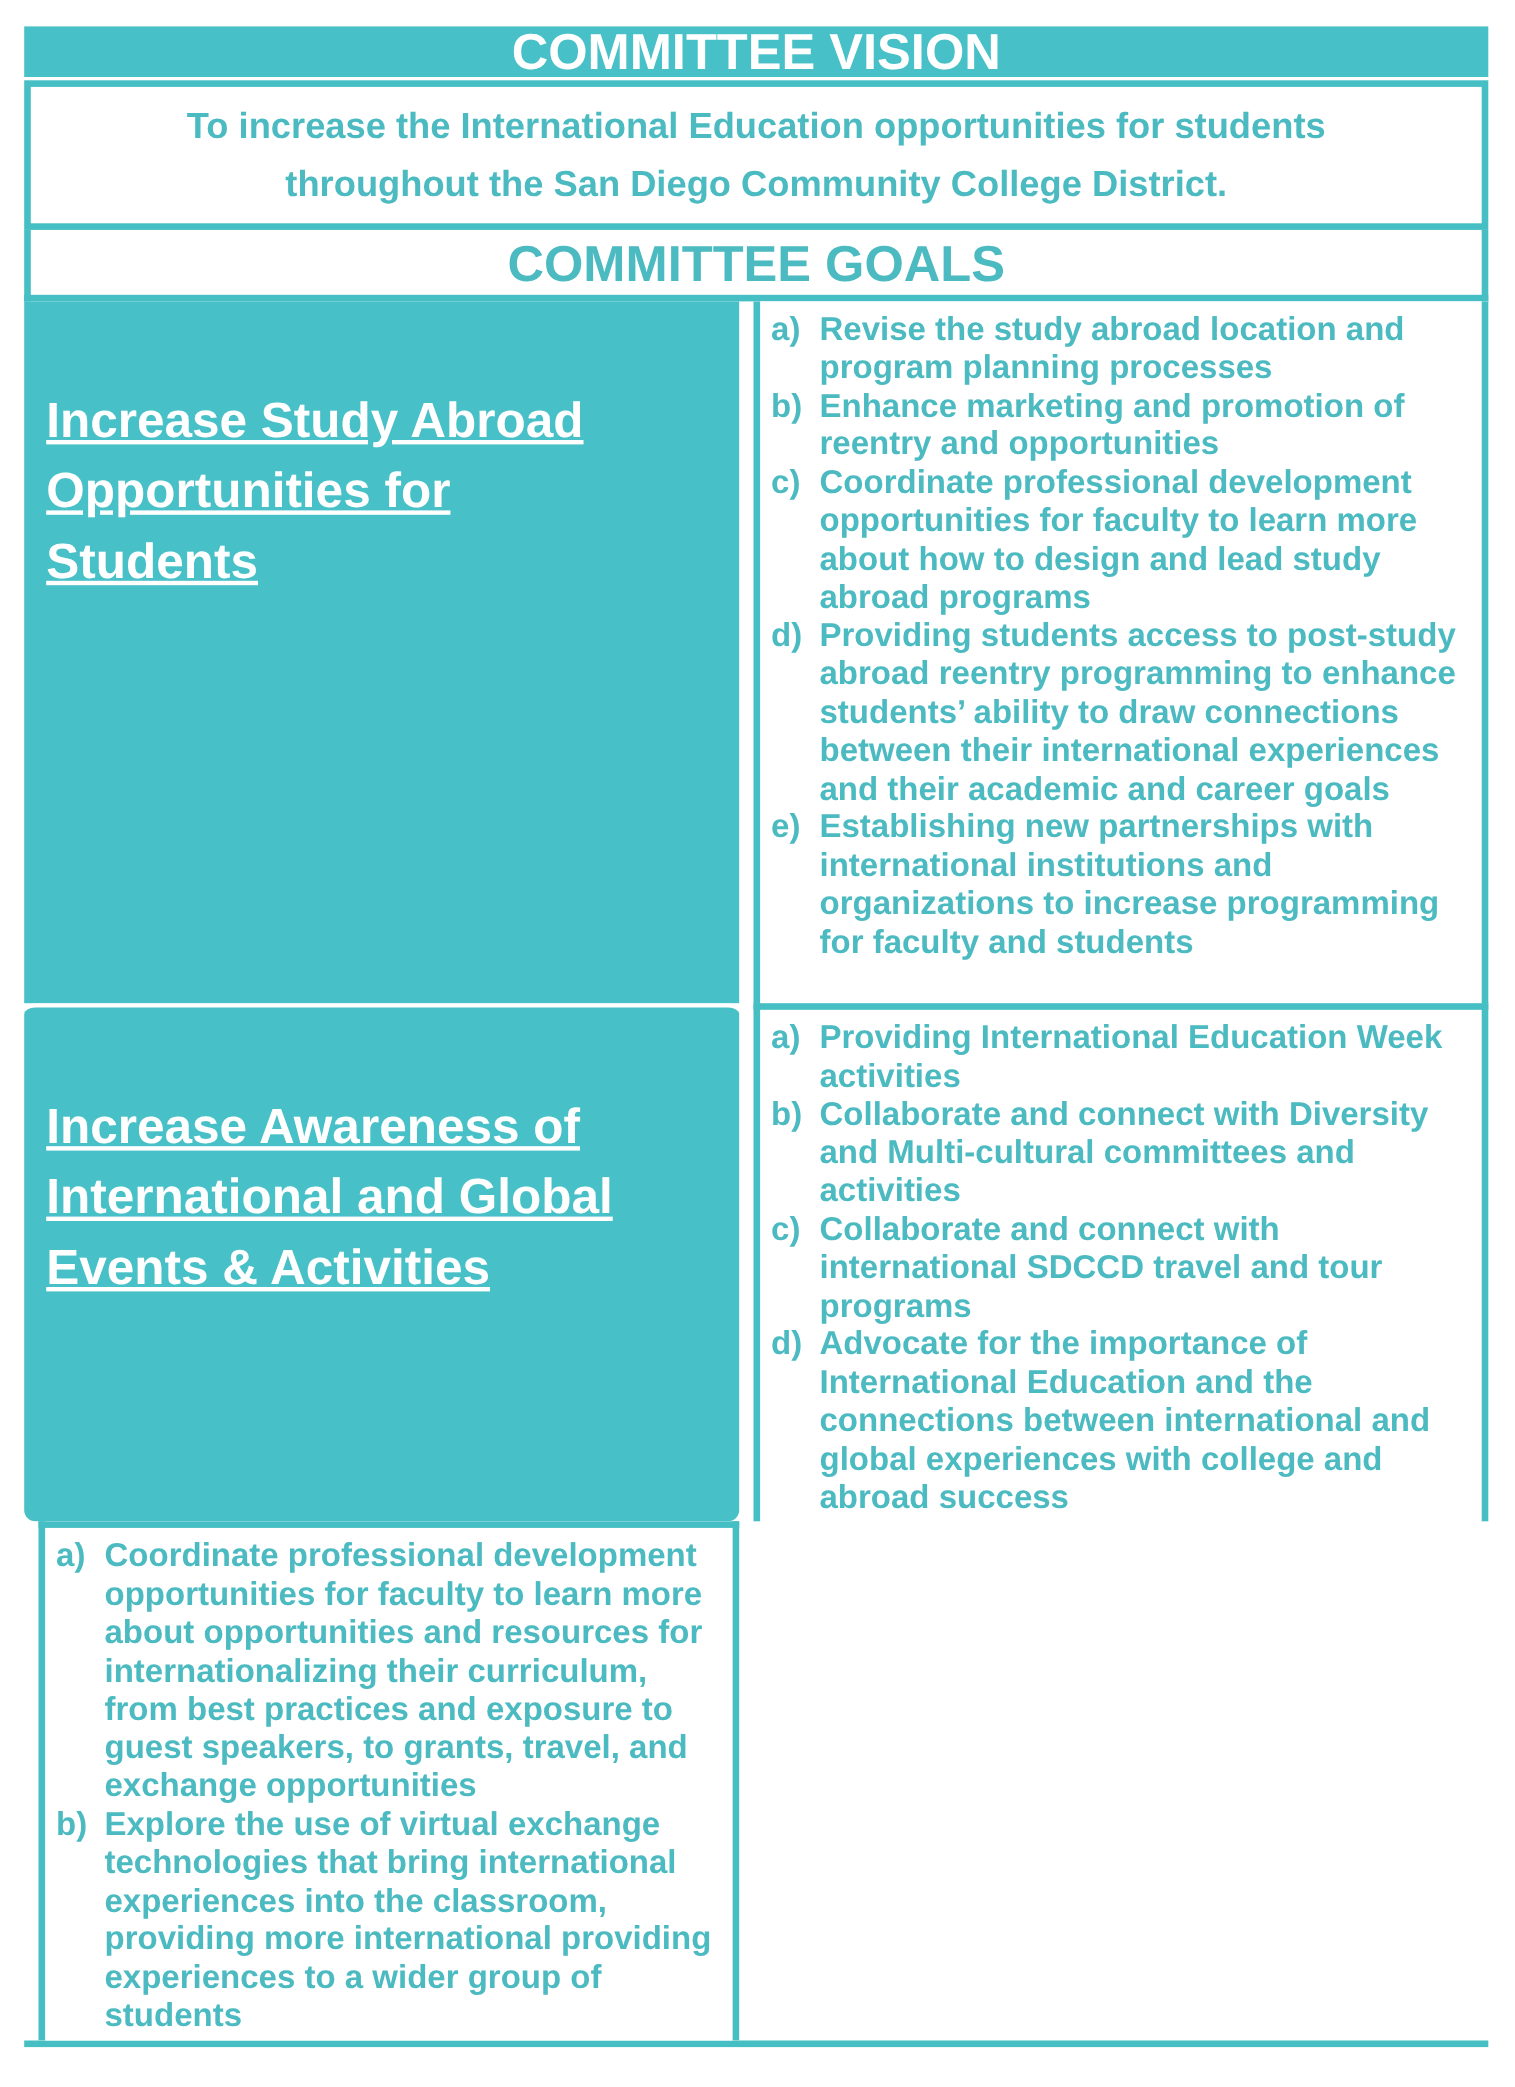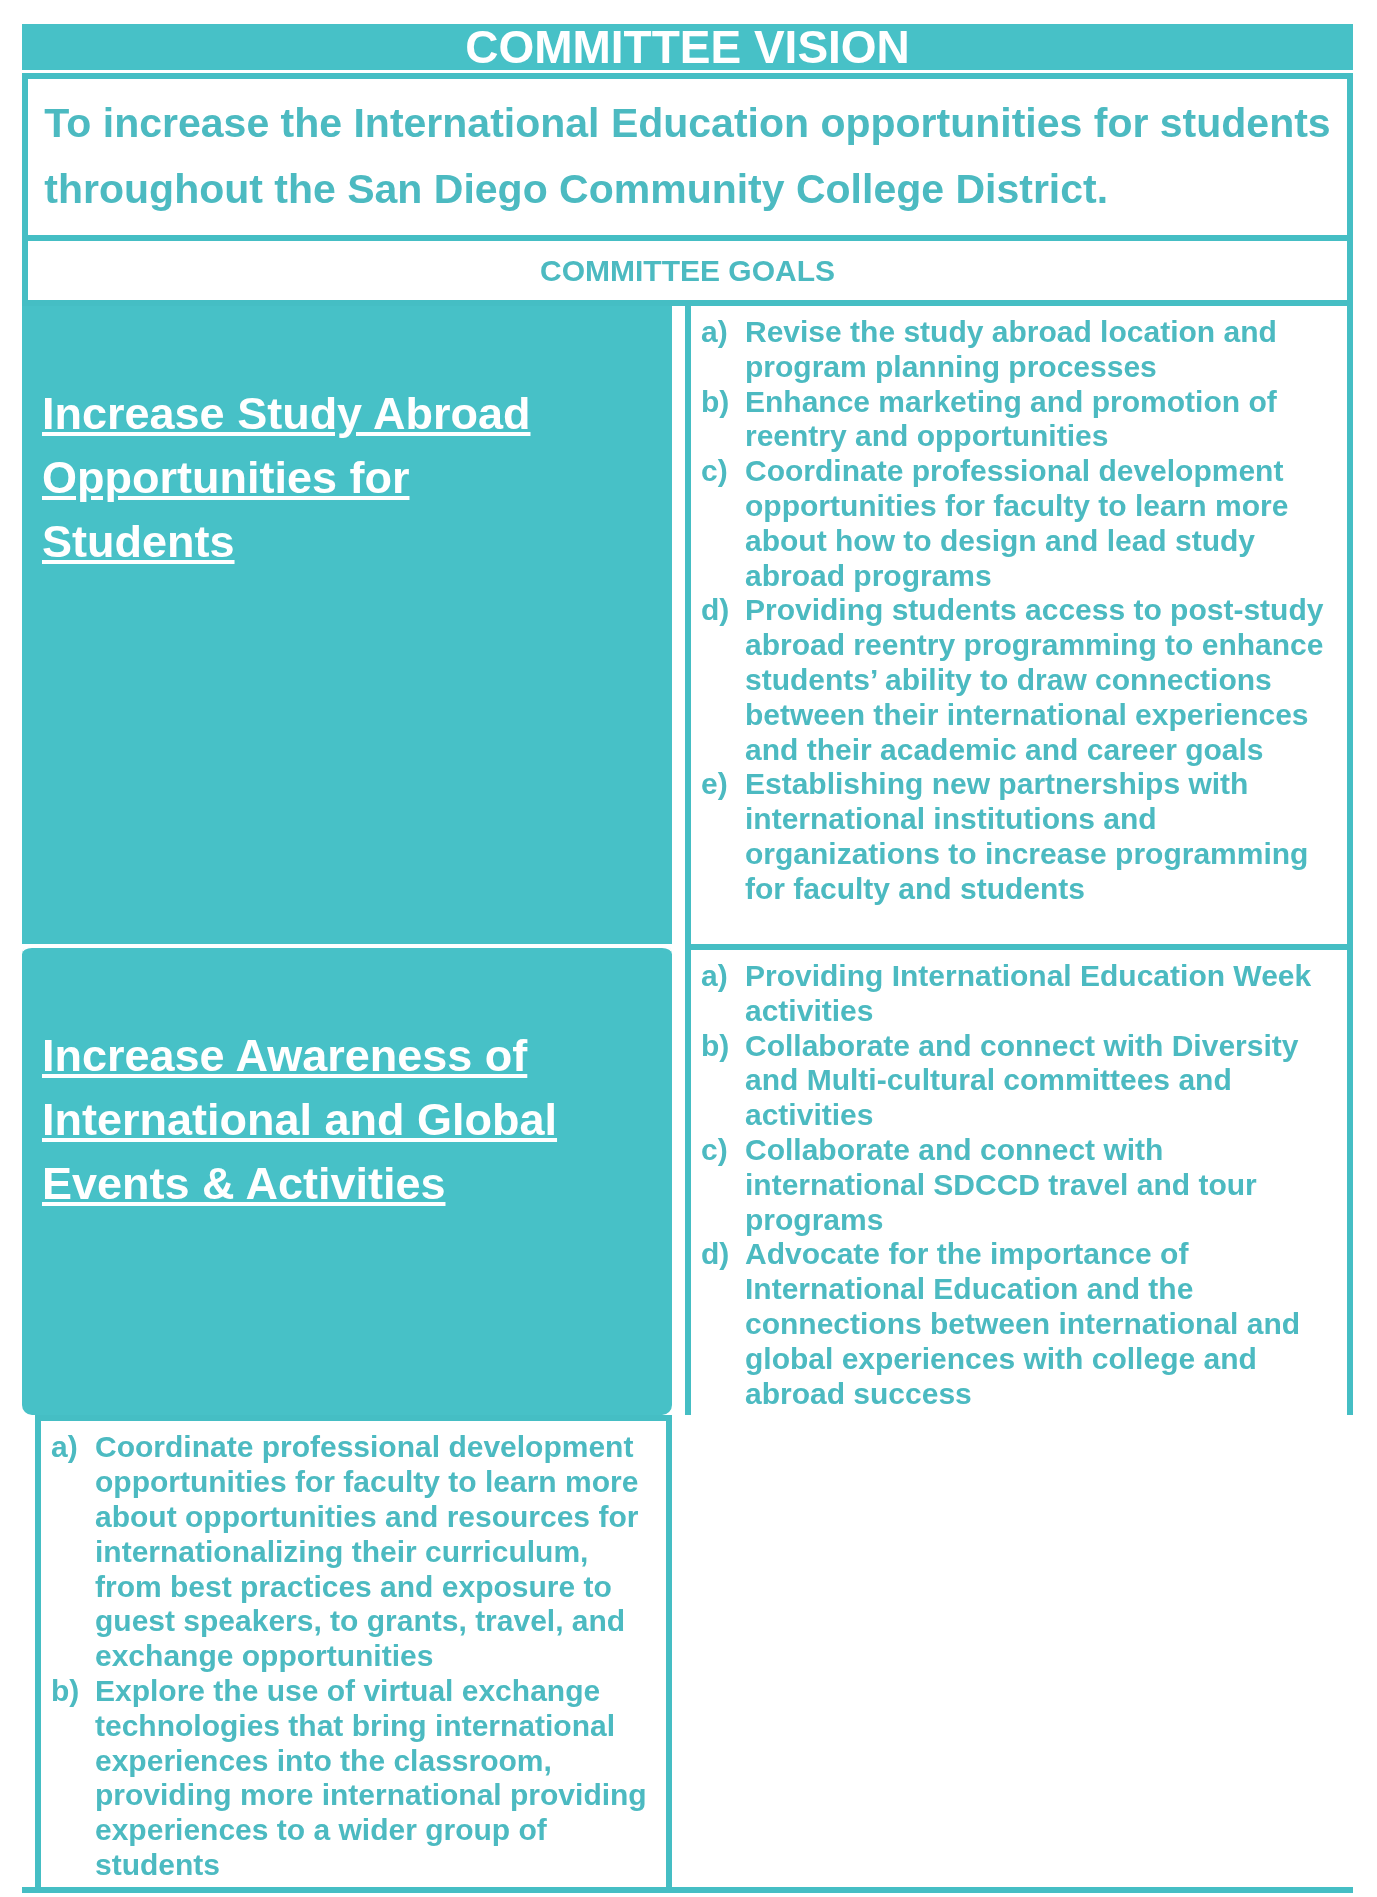--- a/index.html
+++ b/index.html
@@ -35,38 +35,39 @@
     display: flex;
     align-items: center;
     justify-content: center;
     color: var(--white);
     font-size: 46px;
     letter-spacing: 0px;
   }
   .vision-body {
     margin-top: 3px;
     border: 6px solid var(--teal-border);
-    height: 168px;
+    height: 136px;
     display: flex;
     align-items: center;
     justify-content: center;
     color: var(--teal-text);
-    font-size: 41px;
+    font-size: 33px;
     line-height: 1.6;
+    text-align: center;
     white-space: pre-line;
   }
   .goals-header-box {
     border: 6px solid var(--teal-border);
     border-top: none;
     height: 65px;
     display: flex;
     align-items: center;
     justify-content: center;
     color: var(--teal-text);
-    font-size: 30px;
+    font-size: 46px;
   }
   .goals-table {
     display: grid;
     grid-template-columns: 650px 681px;
     grid-template-rows: minmax(638px, auto) minmax(462px, auto) minmax(450px, auto);
     border-bottom: 6px solid var(--teal-border);
   }
   .goal-title-cell {
     background: var(--teal);
     color: var(--white);

